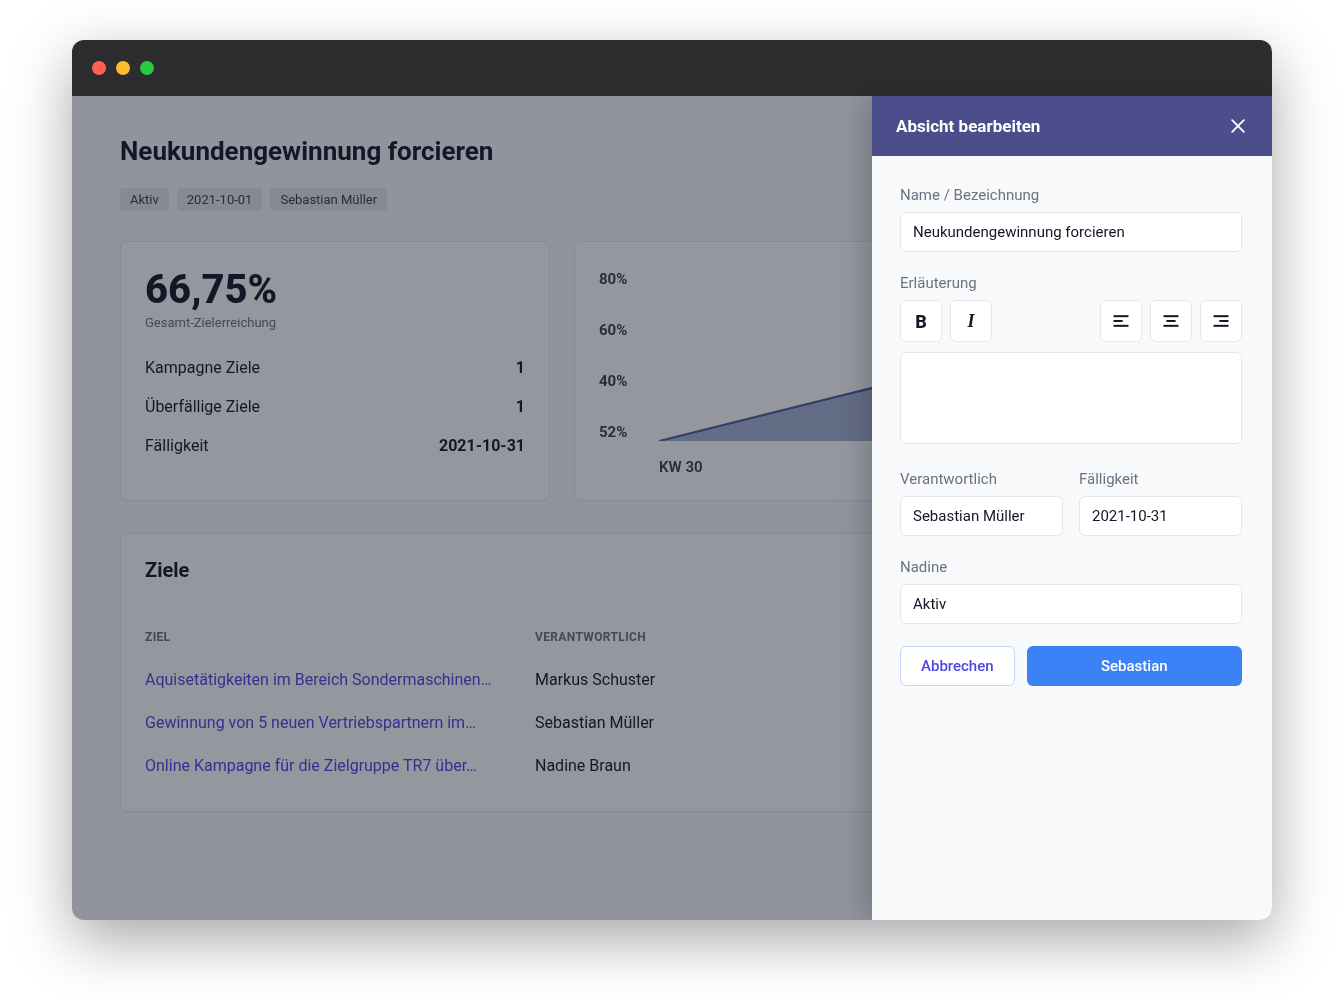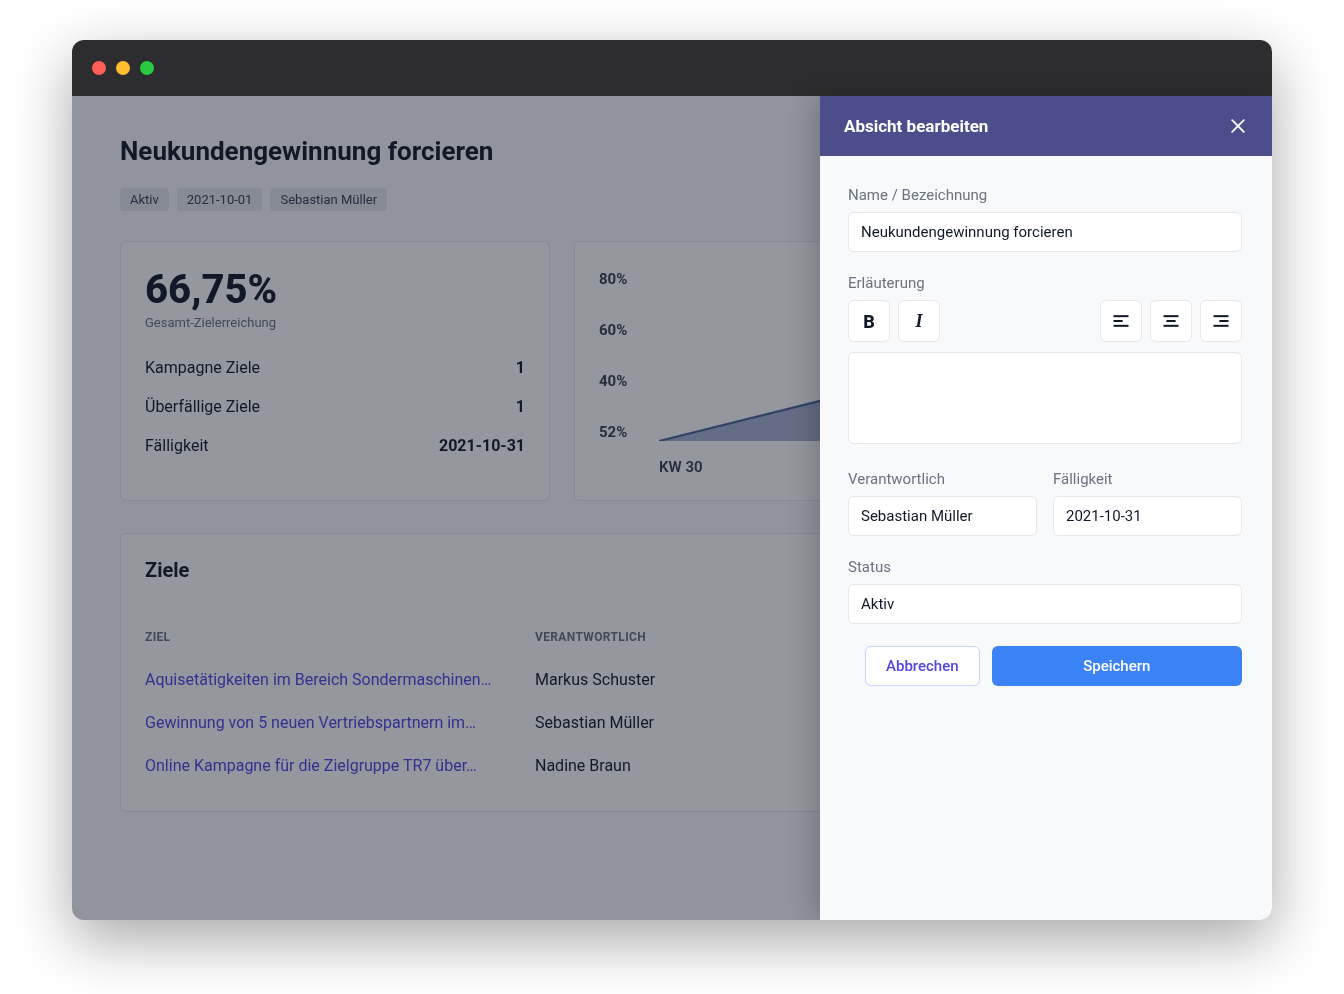--- a/index.html
+++ b/index.html
@@ -174,21 +174,21 @@
     position: absolute;
     inset: 0;
     background: rgba(17,24,39,0.45);
   }
 
   .drawer {
     position: absolute;
     right: 0;
     top: 56px;
     bottom: 0;
-    width: 452px;
+    width: 400px;
     background: #f8f9fb;
     box-shadow: -8px 0 24px rgba(0,0,0,0.18);
     display: flex;
     flex-direction: column;
   }
   .drawer-header {
     background: #4b4e8a;
     color: #fff;
     padding: 20px 24px;
     display: flex;
@@ -256,21 +256,20 @@
 
   .two-col {
     display: flex;
     gap: 16px;
   }
   .two-col .form-group { flex: 1; }
 
   .drawer-footer {
     display: flex;
     gap: 12px;
-    margin-left: 17px;
   }
   .btn {
     border-radius: 6px;
     padding: 10px 20px;
     font-size: 15px;
     font-weight: 500;
     cursor: pointer;
     border: 1px solid transparent;
     font-family: inherit;
   }
@@ -440,24 +439,24 @@
           <label class="field-label">Verantwortlich</label>
           <input class="input" type="text" value="Sebastian Müller" style="">
         </div>
         <div class="form-group">
           <label class="field-label">Fälligkeit</label>
           <input class="input" type="text" value="2021-10-31" style="">
         </div>
       </div>
 
       <div class="form-group">
-        <label class="field-label">Status</label>
+        <label class="field-label">Nadine</label>
         <input class="input" type="text" value="Aktiv" style="">
       </div>
 
       <div class="drawer-footer">
         <button class="btn btn-outline">Abbrechen</button>
-        <button class="btn btn-primary">Speichern</button>
+        <button class="btn btn-primary">Sebastian</button>
       </div>
     </div>
   </div>
 
 </div>
 
 </body></html>

